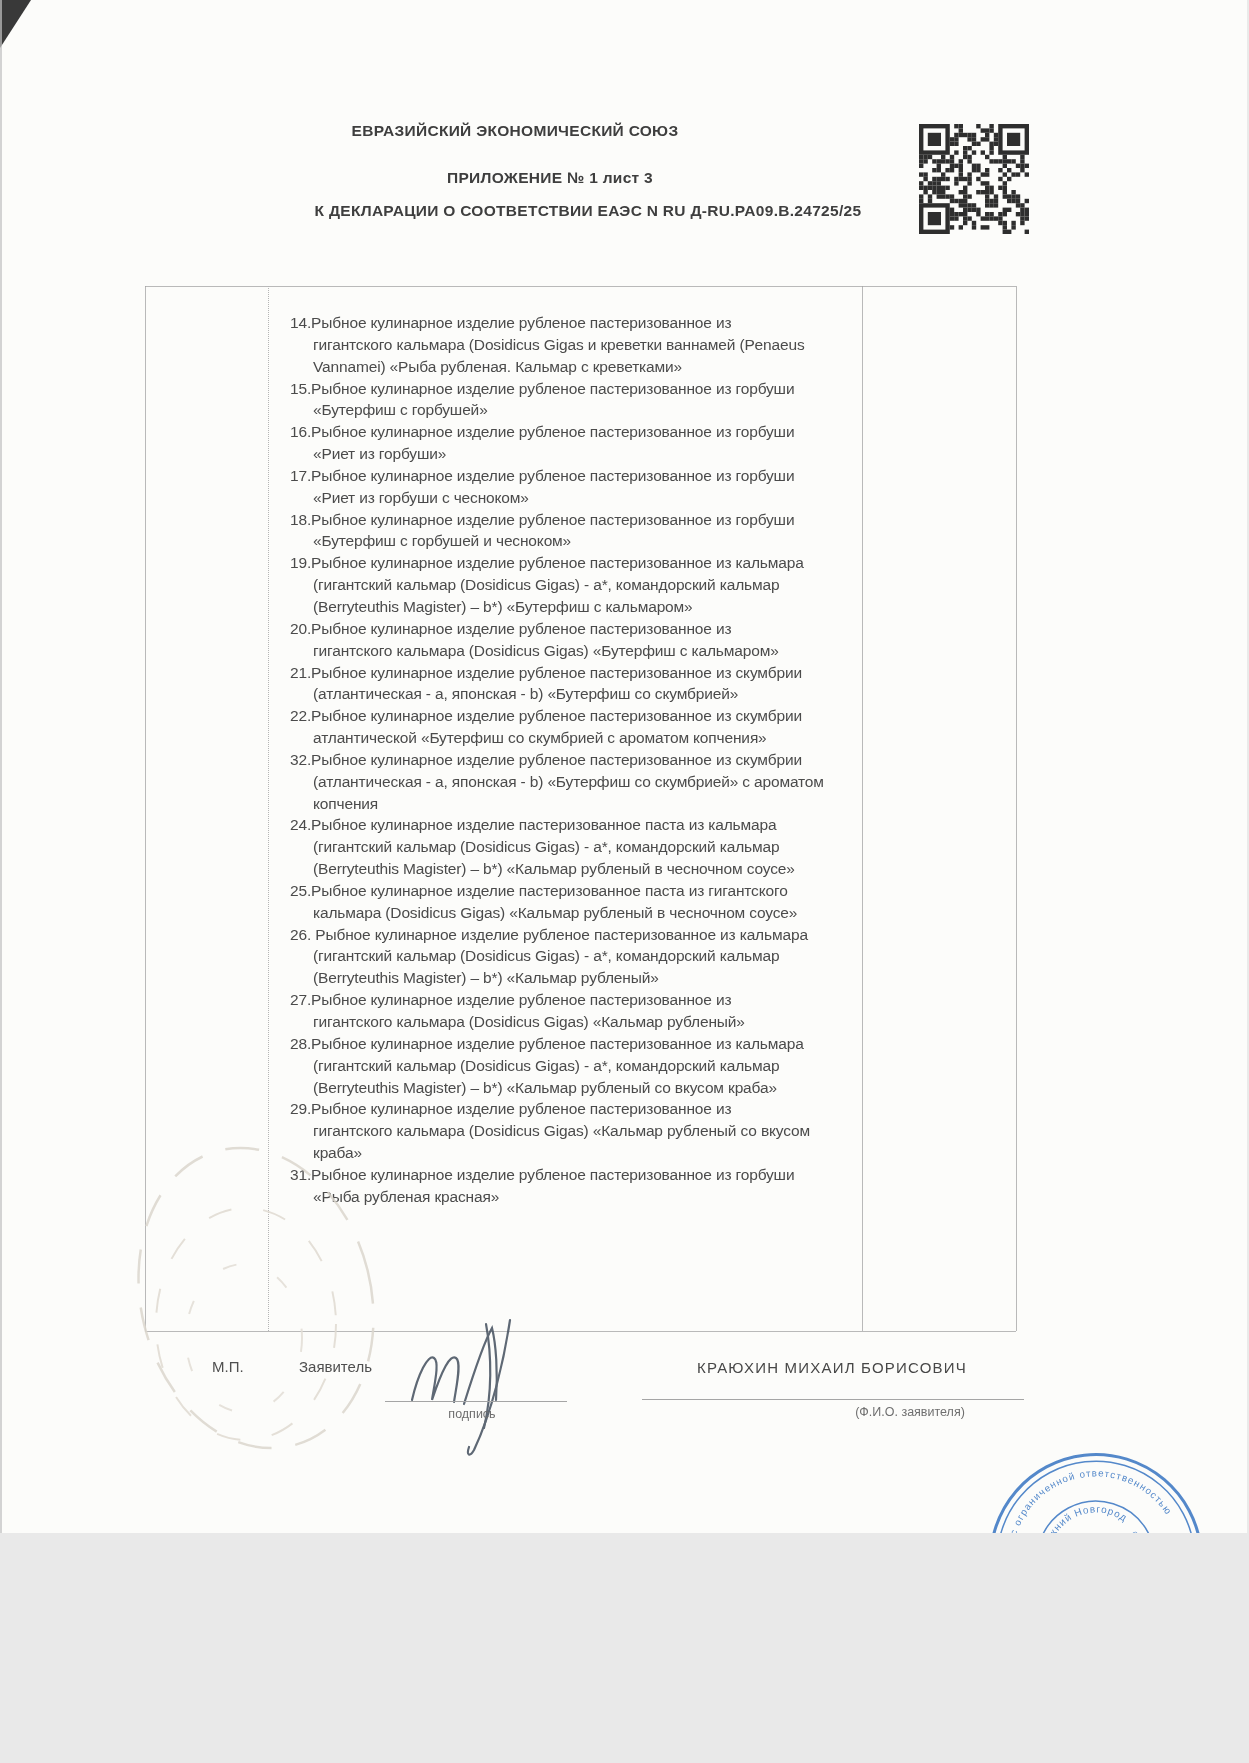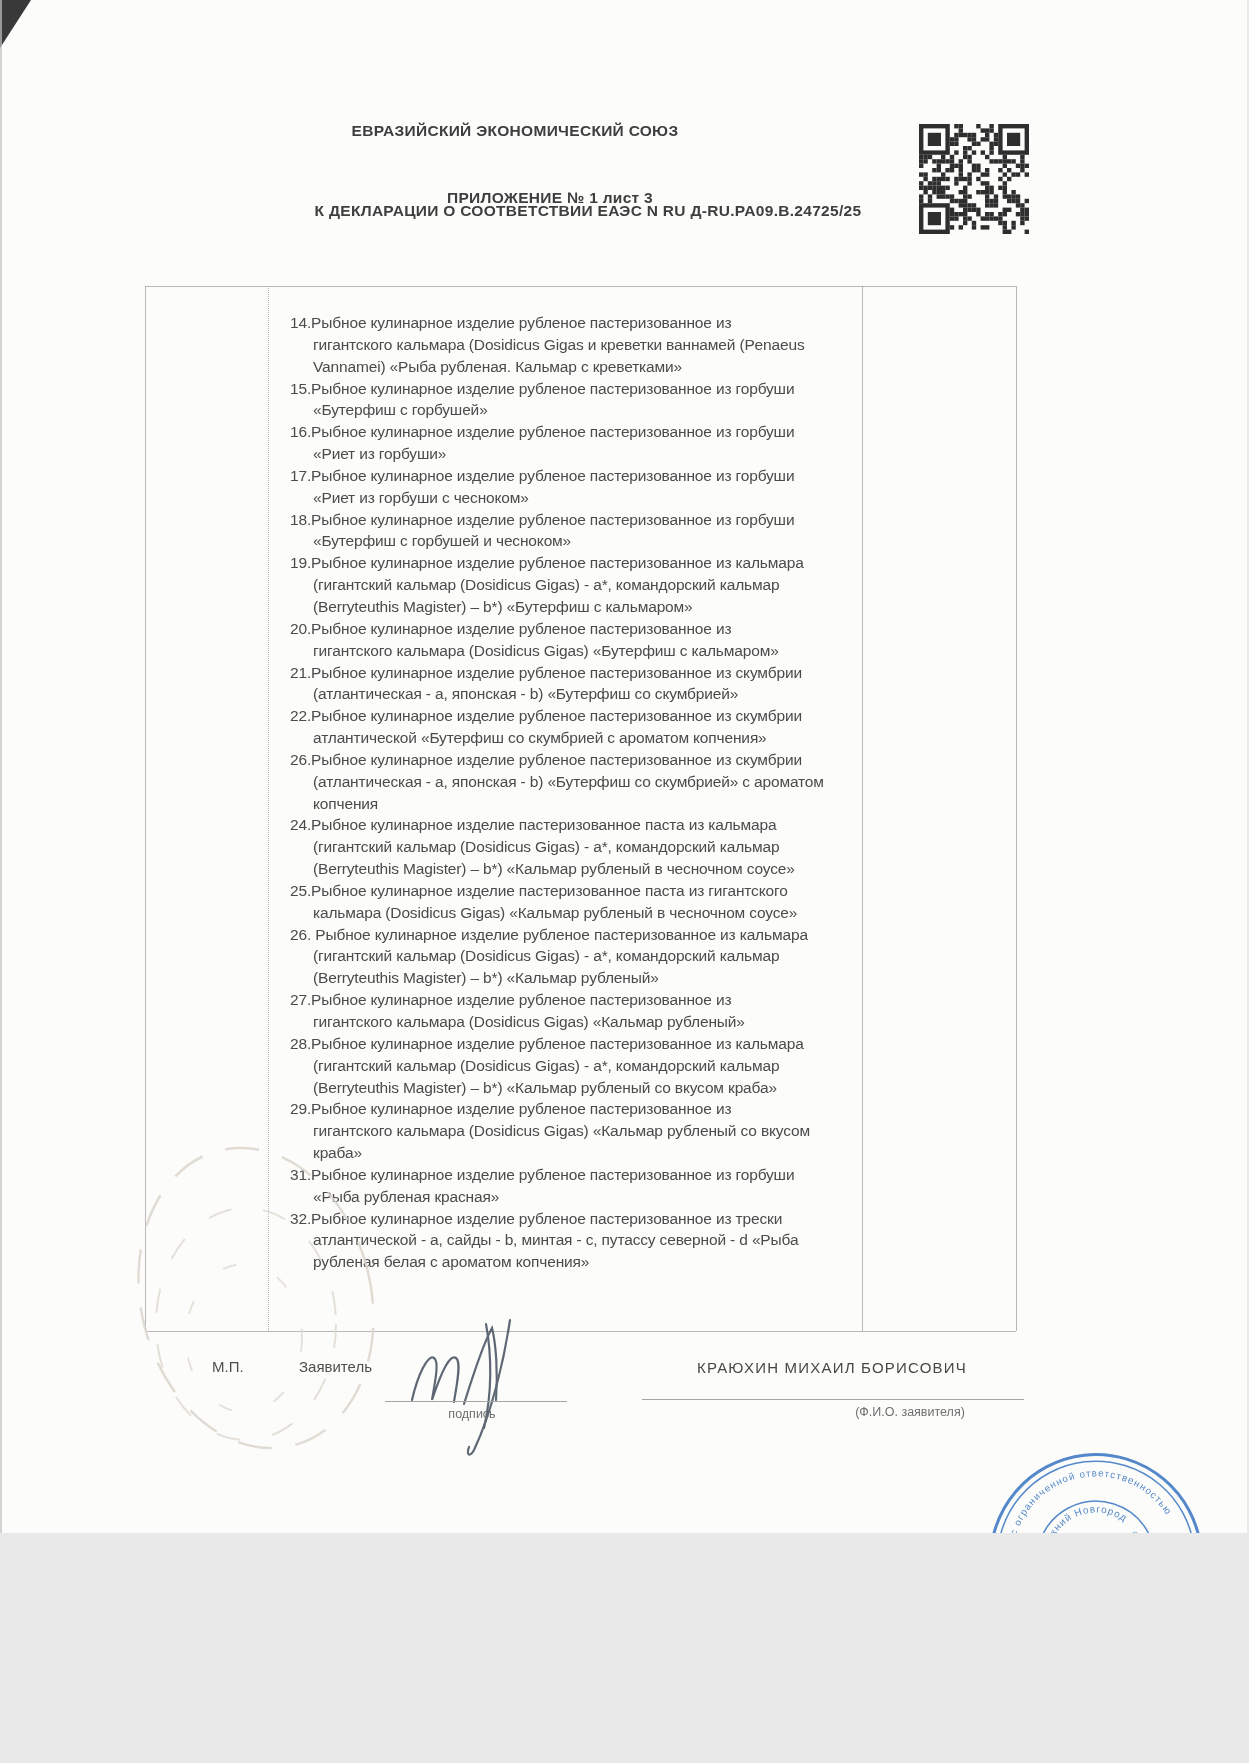--- a/index.html
+++ b/index.html
@@ -55,21 +55,21 @@
 
 <div class="page">
 
   <svg class="corner" width="40" height="54">
     <polygon points="0,0 31,0 0,48" fill="#232323" opacity="0.9"></polygon>
   </svg>
   <div class="edge-l"></div>
   <div class="edge-r"></div>
 
   <div class="hline" style="left:515px;top:122px;">ЕВРАЗИЙСКИЙ ЭКОНОМИЧЕСКИЙ СОЮЗ</div>
-  <div class="hline" style="left:550px;top:169px;margin-top:20px;">ПРИЛОЖЕНИЕ № 1 лист 3</div>
+  <div class="hline" style="left:550px;top:169px;">ПРИЛОЖЕНИЕ № 1 лист 3</div>
   <div class="hline" style="left:588px;top:202px;">К ДЕКЛАРАЦИИ О СООТВЕТСТВИИ ЕАЭС N RU Д-RU.PA09.B.24725/25</div>
 
   <svg class="qr" id="qr" viewBox="0 0 110 110">
       <g fill="#2e2e2e">
         <rect x="35.20" y="0.00" width="4.40" height="4.40"></rect>
         <rect x="39.60" y="0.00" width="4.40" height="4.40"></rect>
         <rect x="57.20" y="0.00" width="4.40" height="4.40"></rect>
         <rect x="70.40" y="0.00" width="4.40" height="4.40"></rect>
         <rect x="39.60" y="4.40" width="4.40" height="4.40"></rect>
         <rect x="61.60" y="4.40" width="4.40" height="4.40"></rect>
@@ -324,44 +324,41 @@
 «Бутерфиш с горбушей и чесноком»</div>
     <div class="item">19.Рыбное кулинарное изделие рубленое пастеризованное из кальмара
 (гигантский кальмар (Dosidicus Gigas) - a*, командорский кальмар
 (Berryteuthis Magister) – b*) «Бутерфиш с кальмаром»</div>
     <div class="item">20.Рыбное кулинарное изделие рубленое пастеризованное из
 гигантского кальмара (Dosidicus Gigas) «Бутерфиш с кальмаром»</div>
     <div class="item">21.Рыбное кулинарное изделие рубленое пастеризованное из скумбрии
 (атлантическая - a, японская - b) «Бутерфиш со скумбрией»</div>
     <div class="item">22.Рыбное кулинарное изделие рубленое пастеризованное из скумбрии
 атлантической «Бутерфиш со скумбрией с ароматом копчения»</div>
-    <div class="item">26.Рыбное кулинарное изделие рубленое пастеризованное из скумбрии
+    <div class="item">32.Рыбное кулинарное изделие рубленое пастеризованное из скумбрии
 (атлантическая - a, японская - b) «Бутерфиш со скумбрией» с ароматом
 копчения</div>
     <div class="item">24.Рыбное кулинарное изделие пастеризованное паста из кальмара
 (гигантский кальмар (Dosidicus Gigas) - a*, командорский кальмар
 (Berryteuthis Magister) – b*) «Кальмар рубленый в чесночном соусе»</div>
     <div class="item">25.Рыбное кулинарное изделие пастеризованное паста из гигантского
 кальмара (Dosidicus Gigas) «Кальмар рубленый в чесночном соусе»</div>
     <div class="item">26. Рыбное кулинарное изделие рубленое пастеризованное из кальмара
 (гигантский кальмар (Dosidicus Gigas) - a*, командорский кальмар
 (Berryteuthis Magister) – b*) «Кальмар рубленый»</div>
     <div class="item">27.Рыбное кулинарное изделие рубленое пастеризованное из
 гигантского кальмара (Dosidicus Gigas) «Кальмар рубленый»</div>
     <div class="item">28.Рыбное кулинарное изделие рубленое пастеризованное из кальмара
 (гигантский кальмар (Dosidicus Gigas) - a*, командорский кальмар
 (Berryteuthis Magister) – b*) «Кальмар рубленый со вкусом краба»</div>
     <div class="item">29.Рыбное кулинарное изделие рубленое пастеризованное из
 гигантского кальмара (Dosidicus Gigas) «Кальмар рубленый со вкусом
 краба»</div>
     <div class="item">31.Рыбное кулинарное изделие рубленое пастеризованное из горбуши
 «Рыба рубленая красная»</div>
-    <div class="item">32.Рыбное кулинарное изделие рубленое пастеризованное из трески
-атлантической - a, сайды - b, минтая - c, путассу северной - d «Рыба
-рубленая белая с ароматом копчения»</div>
   </div>
 
   <svg class="imprint" width="270" height="340">
     <ellipse cx="128" cy="170" rx="115" ry="152" fill="none" stroke="#dcd7ce" stroke-width="2.5" stroke-dasharray="34 24" transform="rotate(-14 128 170)"></ellipse>
     <ellipse cx="118" cy="196" rx="90" ry="116" fill="none" stroke="#e0dbd2" stroke-width="2" stroke-dasharray="24 32"></ellipse>
     <ellipse cx="116" cy="210" rx="58" ry="74" fill="none" stroke="#e3ded6" stroke-width="2" stroke-dasharray="14 44"></ellipse>
   </svg>
 
   <div class="lab" style="left:192px;top:1358px;">М.П.</div>
   <div class="lab" style="left:279px;top:1358px;">Заявитель</div>

